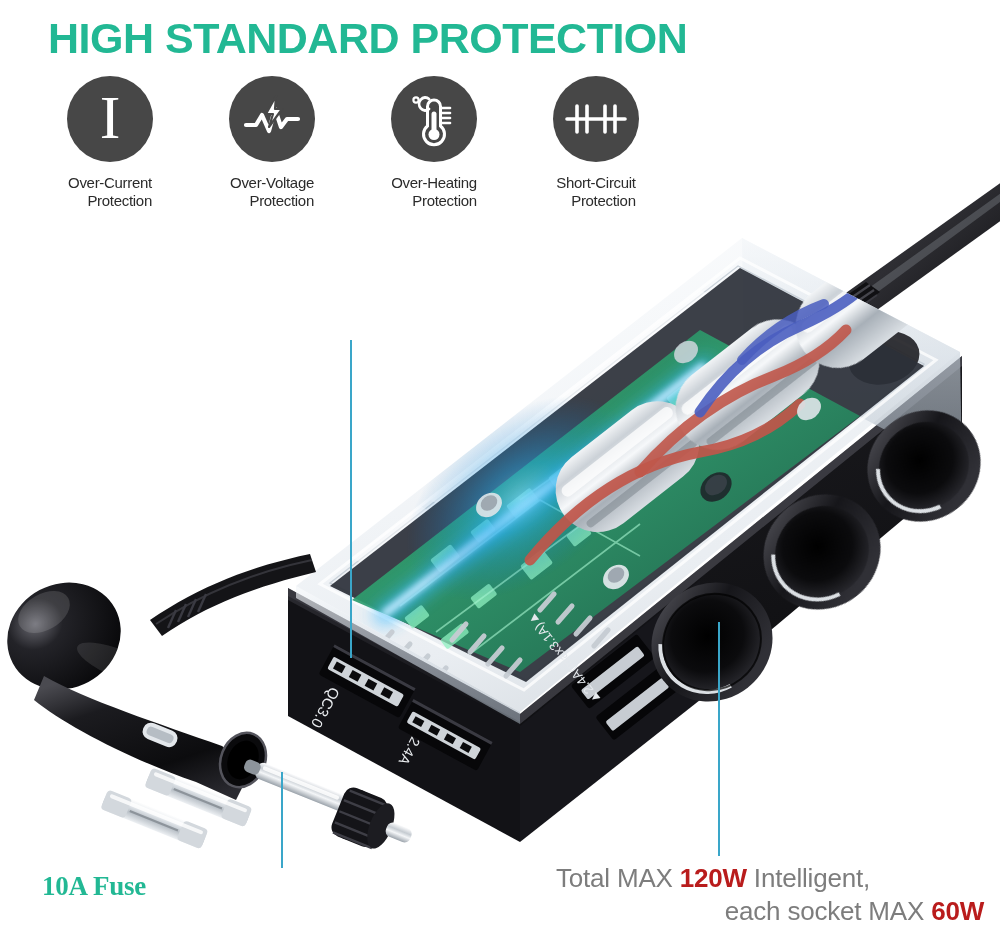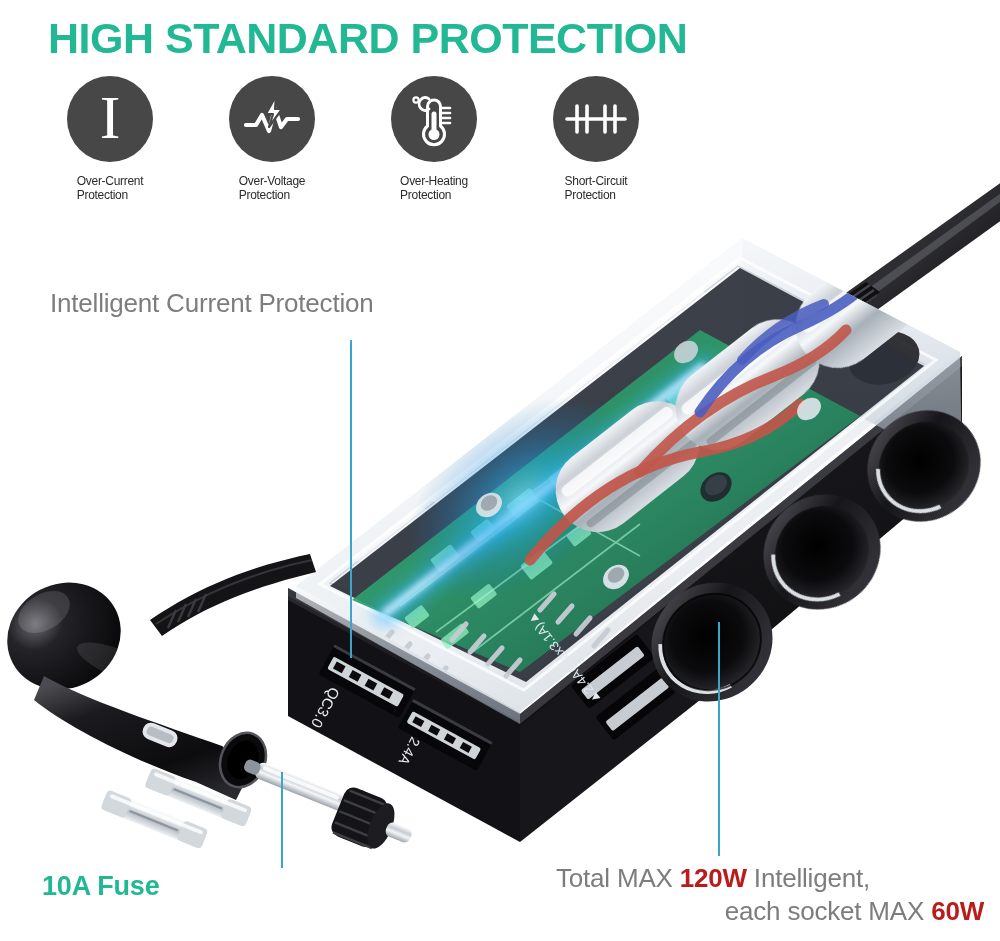--- a/index.html
+++ b/index.html
@@ -54,22 +54,22 @@
     height: 86px;
     border-radius: 50%;
     background: #474747;
     display: flex;
     align-items: center;
     justify-content: center;
     position: relative;
   }
   .feature-label {
     margin-top: 12px;
-    text-align: left;
-    font-size: 12px;
+    text-align: right;
+    font-size: 15px;
     line-height: 1.18;
     color: #2b2b2b;
     letter-spacing: -0.3px;
   }
   .glyph-I {
     color: #ffffff;
     font-family: "Liberation Serif", serif;
     font-size: 62px;
     line-height: 60px;
     font-weight: normal;
@@ -97,20 +97,21 @@
     letter-spacing: -0.2px;
   }
   .callout-bl .accent {
     color: #22b894;
     font-weight: bold;
   }
   .callout-bl .line2 {
     display: block;
     text-align: center;
     padding-right: 8px;
+    font-family: Liberation Serif, serif;
   }
   .callout-br {
     position: absolute;
     left: 556px;
     top: 862px;
     width: 430px;
     font-size: 26px;
     color: #7d7d7d;
     line-height: 1.26;
     letter-spacing: -0.2px;
@@ -563,21 +564,20 @@
         </svg>
       </div>
       <div class="feature-label">
         <span>Short-Circuit</span><br>
         <span>Protection</span>
       </div>
     </div>
 
   </div>
 
-  <div class="callout-top">Intelligent Current Protection</div>
 
   <div class="callout-bl">
     <span class="line2 accent">10A Fuse</span>
   </div>
 
   <div class="callout-br">
     <span>Total MAX </span><span class="accent">120W</span><span> Intelligent,</span>
     <span class="line2"><span>each socket MAX </span><span class="accent">60W</span></span>
   </div>
 

